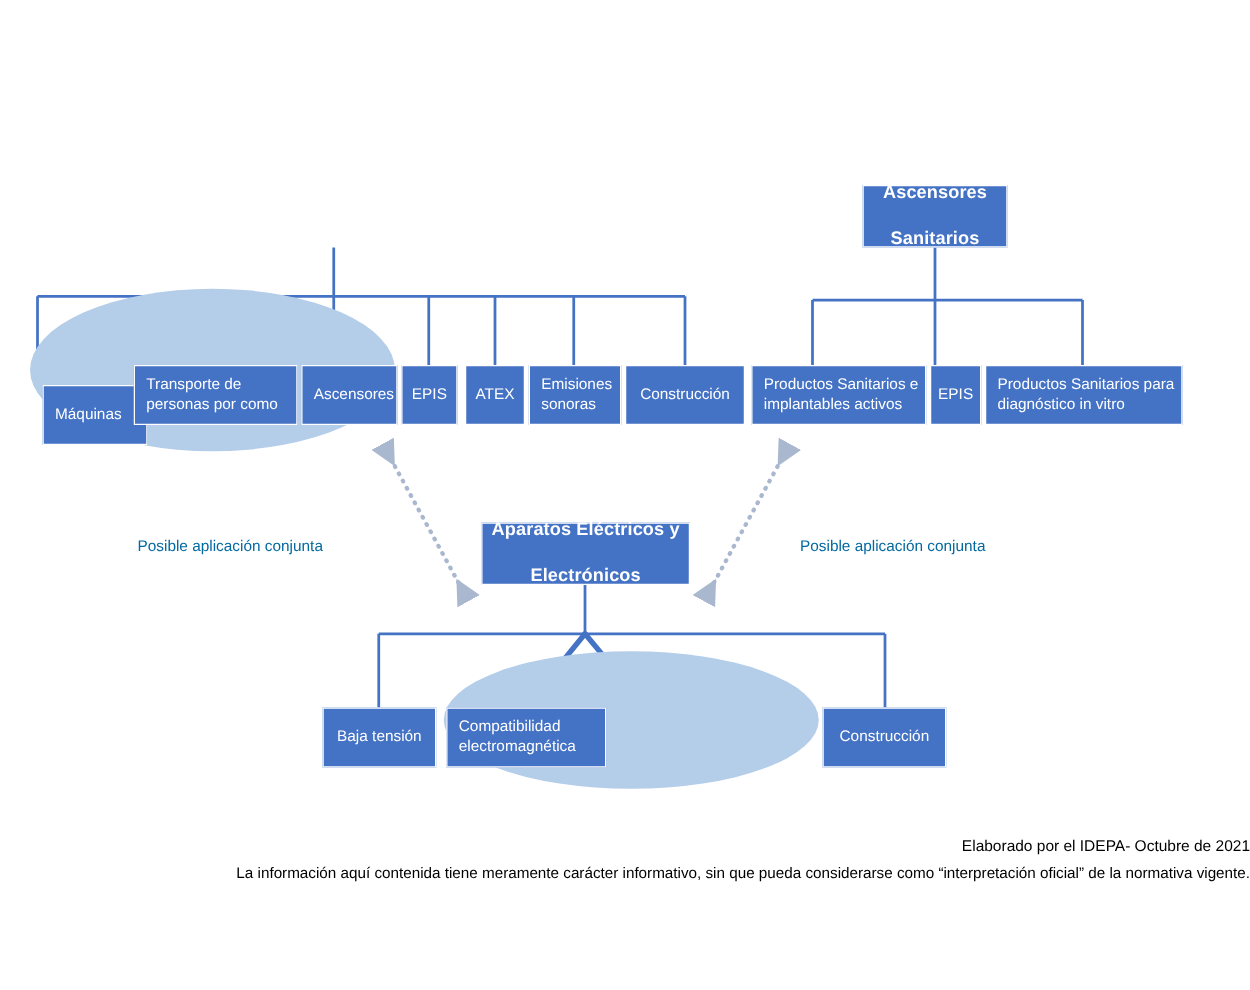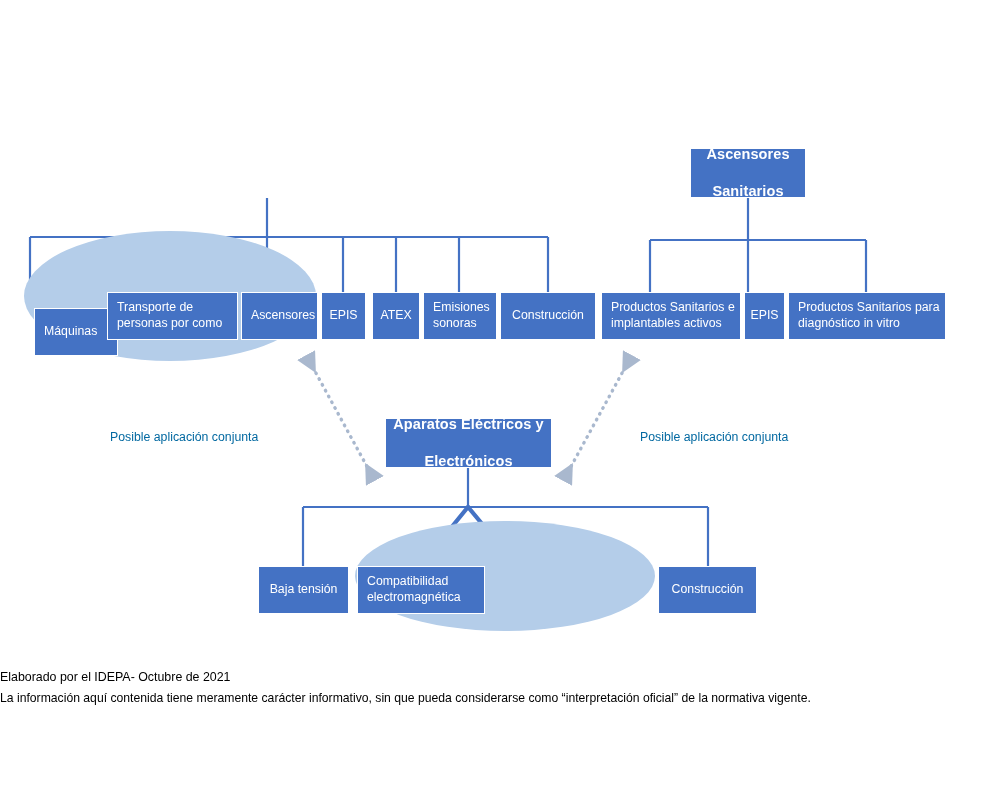--- a/index.html
+++ b/index.html
@@ -70,21 +70,21 @@
   .annot {
     position: absolute;
     font-size: 12.3px;
     color: #0369a1;
     white-space: nowrap;
     z-index: 6;
   }
   .footer-line {
     position: absolute;
     width: 1000px;
-    text-align: left;
+    text-align: right;
     font-size: 12.4px;
     color: #000000;
     z-index: 6;
   }
   .footer-line.italic {
     font-size: 12.2px;
   }
 </style>
 </head>
 <body>

